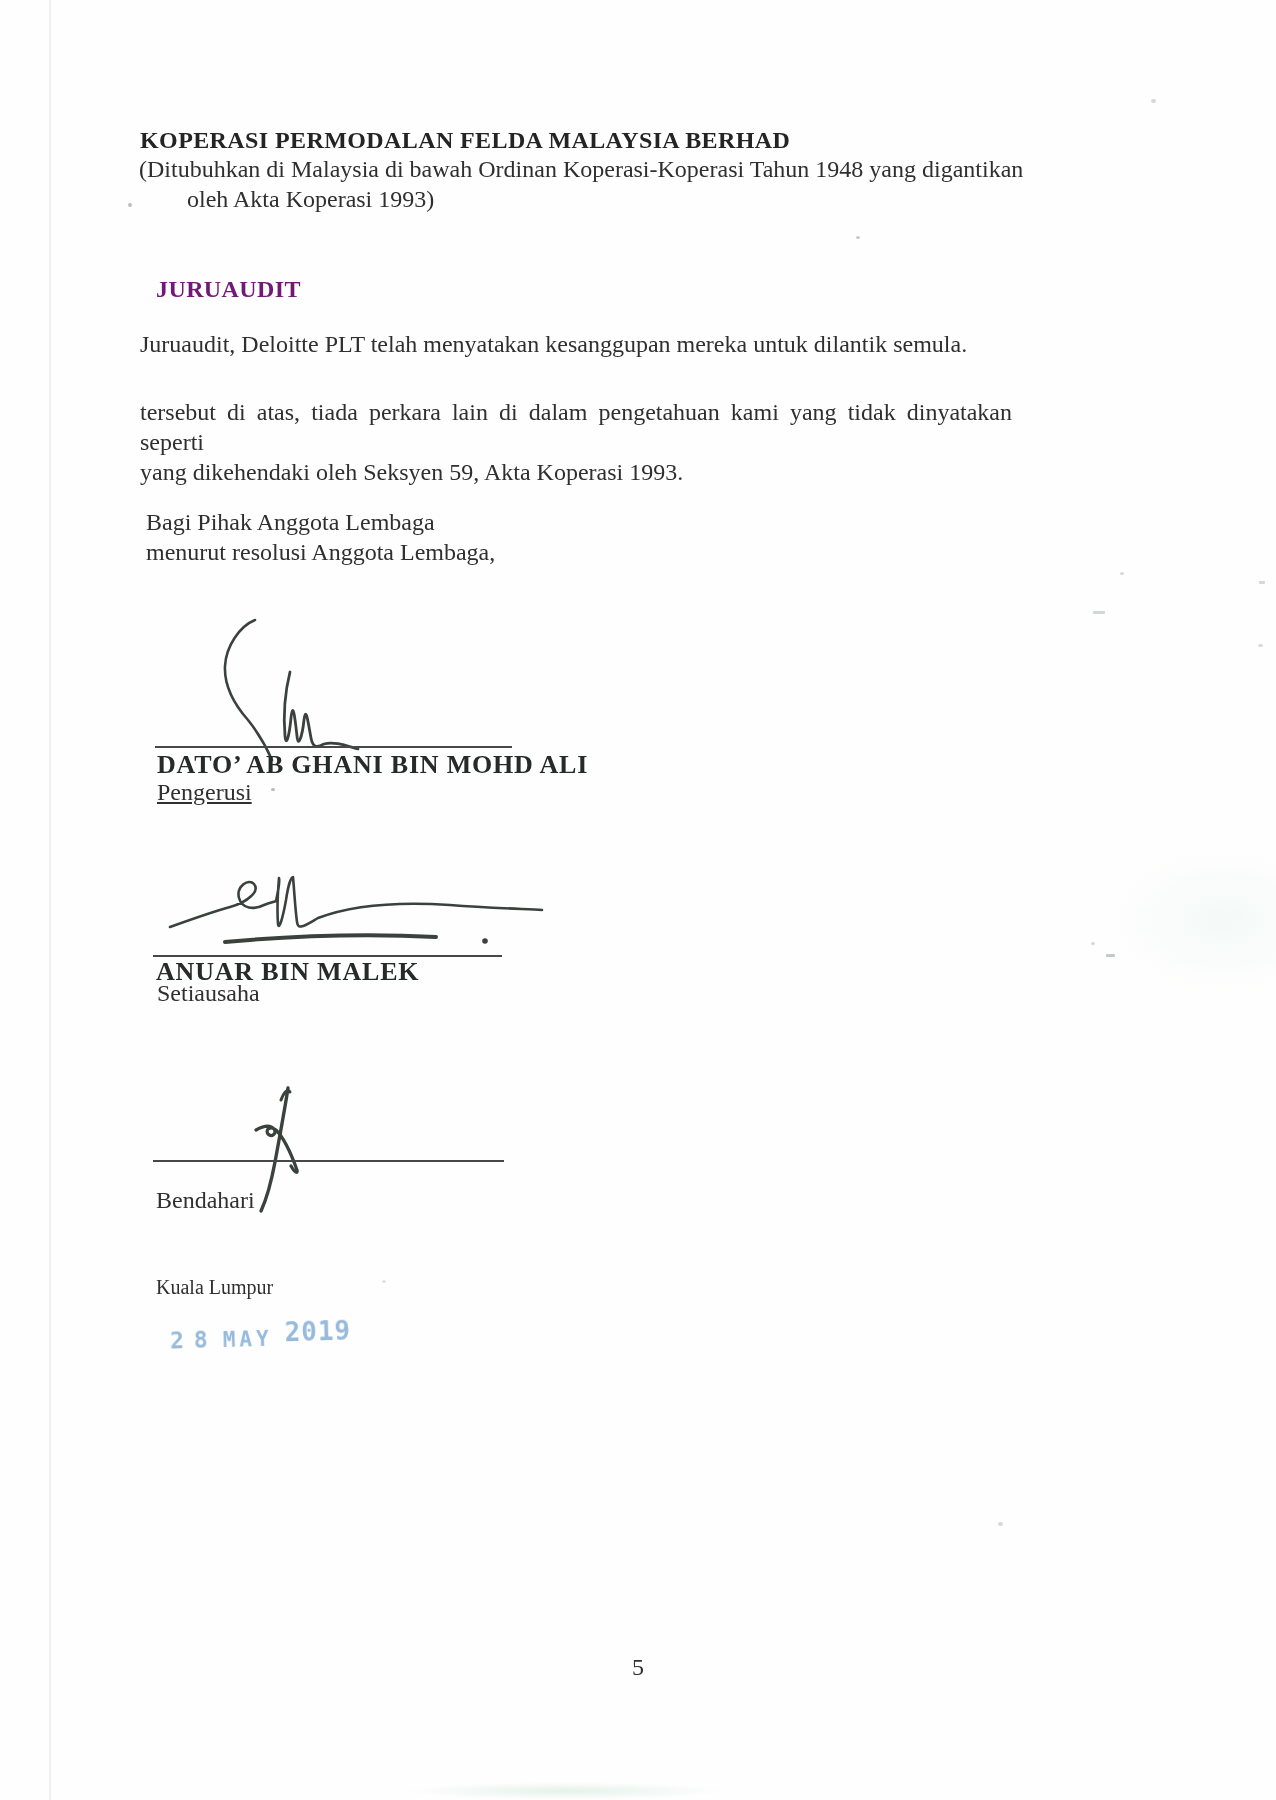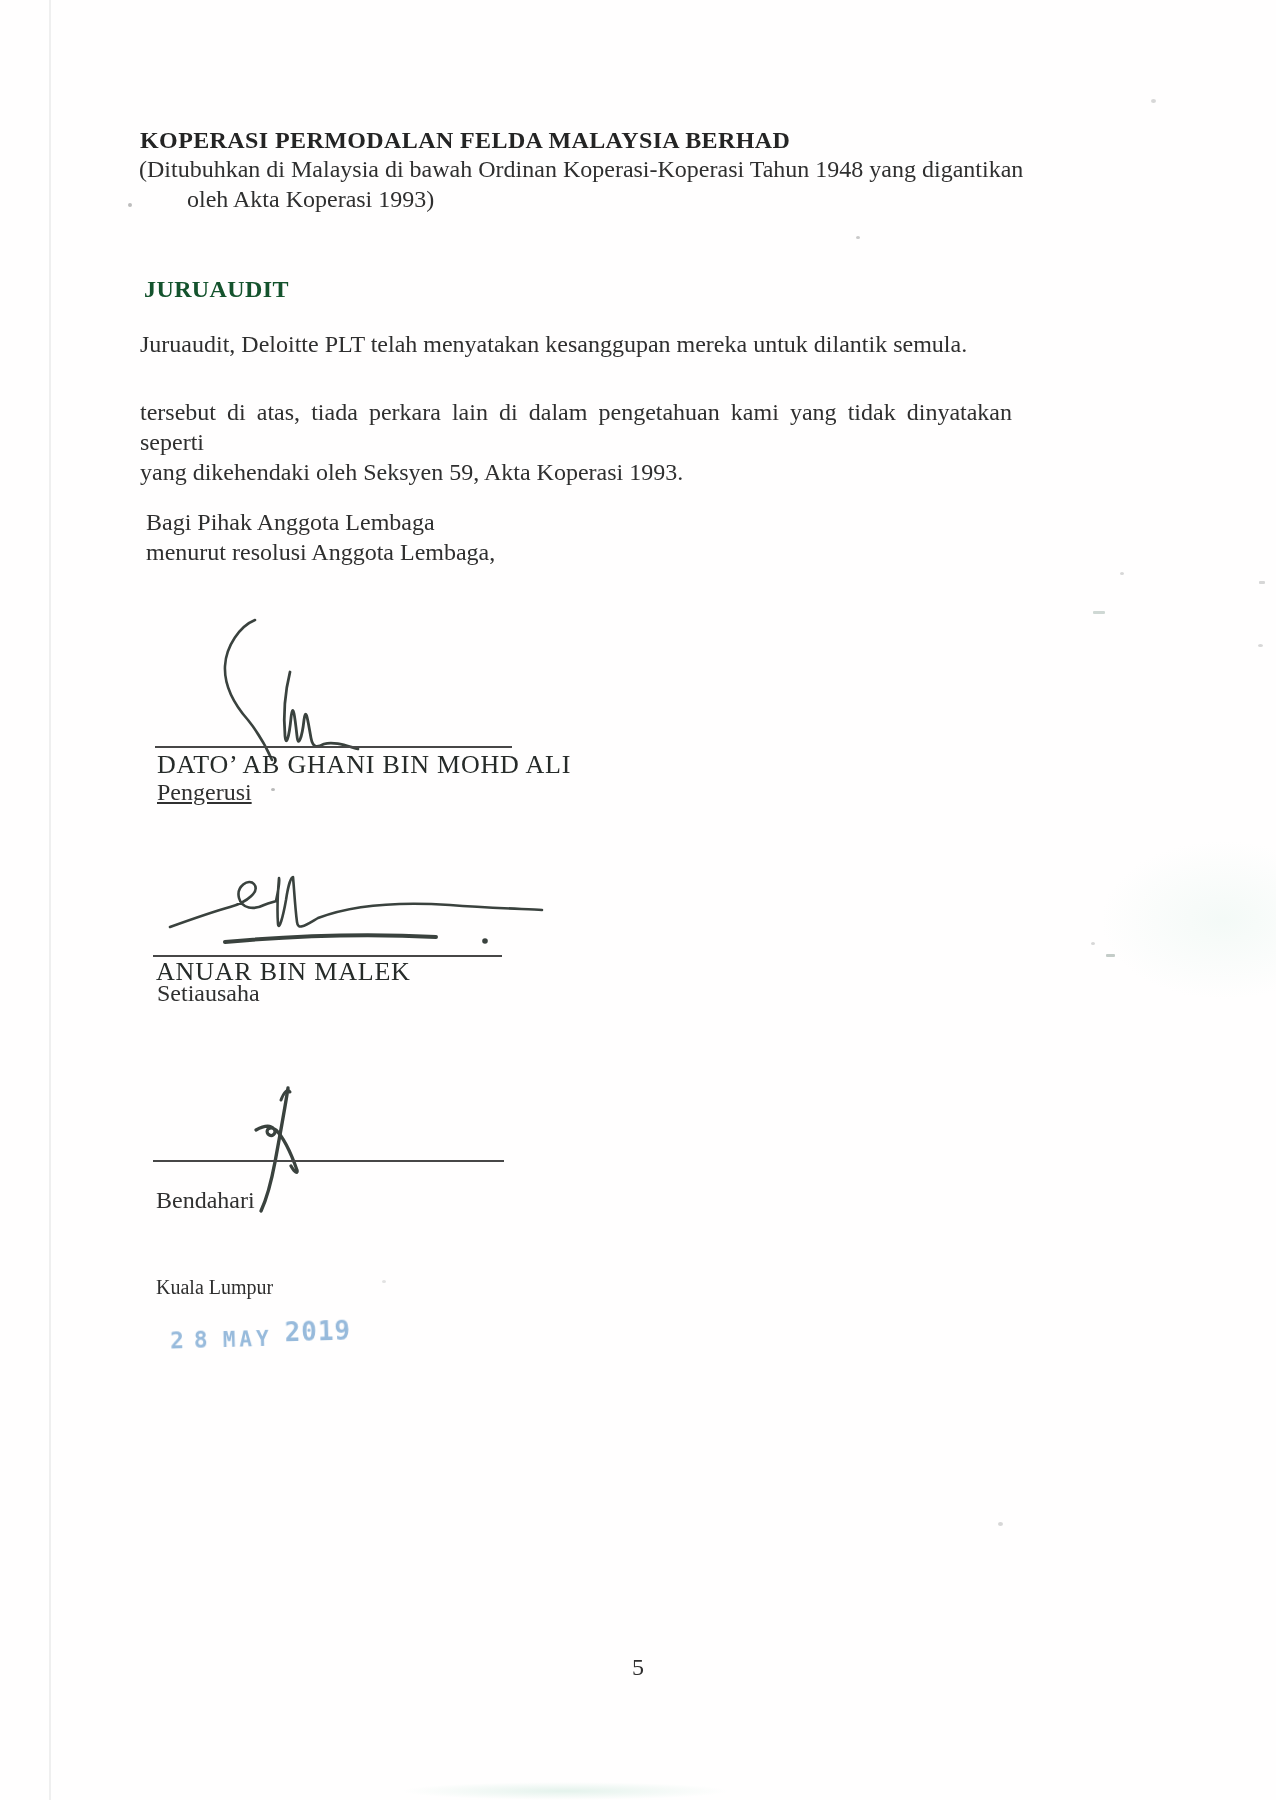--- a/index.html
+++ b/index.html
@@ -6,31 +6,31 @@
   .page{
     position:relative;width:1276px;height:1800px;background:#fffefe;
     font-family:"Liberation Serif","DejaVu Serif",serif;color:#2f2f2f;
     overflow:hidden;
   }
   .scan-edge{position:absolute;left:49px;top:0;width:2px;height:1800px;background:#efefef;}
   .txt{position:absolute;white-space:nowrap;}
   .title{left:140px;top:127px;font-size:24px;font-weight:bold;letter-spacing:.4px;color:#242424;}
   .sub1{left:139px;top:156px;font-size:24px;text-align:center;}
   .sub2{left:151px;top:186px;font-size:24px;margin-left:36px;}
-  .heading{left:144px;top:276px;font-size:24px;font-weight:bold;letter-spacing:.4px;color:#14532d;}
+  .heading{left:156px;top:276px;font-size:24px;font-weight:bold;letter-spacing:.4px;color:#701a75;}
   .para1{left:140px;top:331px;font-size:24px;}
   .para2{position:absolute;left:140px;top:397px;width:872px;font-size:24px;line-height:30px;}
   .jline{text-align:justify;text-align-last:justify;white-space:normal;}
   .jline.last{text-align-last:left;}
   .closing{position:absolute;left:146px;top:507px;font-size:24px;line-height:30px;}
   .sigline{position:absolute;height:2px;background:#474747;}
   .sigline.l1{left:155px;top:746px;width:357px;}
   .sigline.l2{left:153px;top:955px;width:349px;}
   .sigline.l3{left:153px;top:1160px;width:351px;}
-  .sname{font-size:26px;font-weight:normal;letter-spacing:.8px;color:#262b29;}
+  .sname{font-size:26px;font-weight:bold;letter-spacing:.8px;color:#262b29;}
   .stitle{font-size:24px;color:#303030;}
   .n1{left:157px;top:750px;}  .t1{left:157px;top:779px;text-decoration:underline;}
   .n2{left:156px;top:957px;}  .t2{left:157px;top:980px;}
   .n3{left:155px;top:1162px;} .t3{left:156px;top:1187px;}
   .city{left:156px;top:1276px;font-size:20px;}
   .stamp{
     position:absolute;left:170px;top:1321px;display:flex;align-items:flex-end;
     font-family:"DejaVu Sans Mono",monospace;font-weight:bold;
     transform:rotate(-1.6deg);opacity:.78;filter:blur(.4px);
   }

